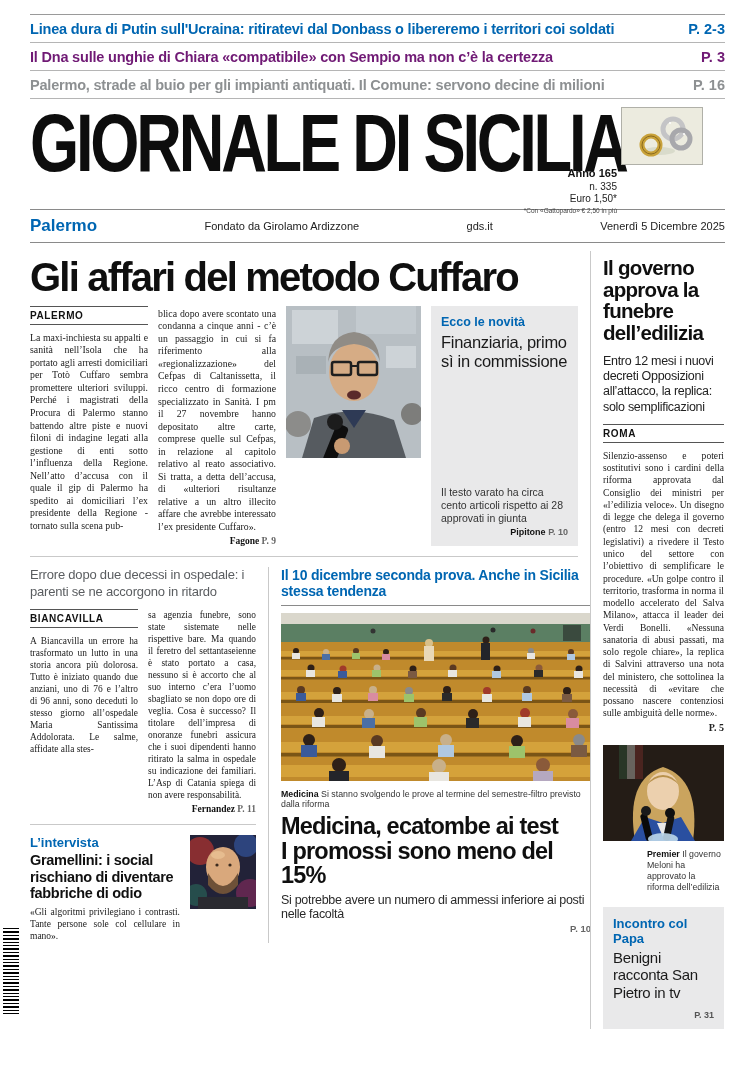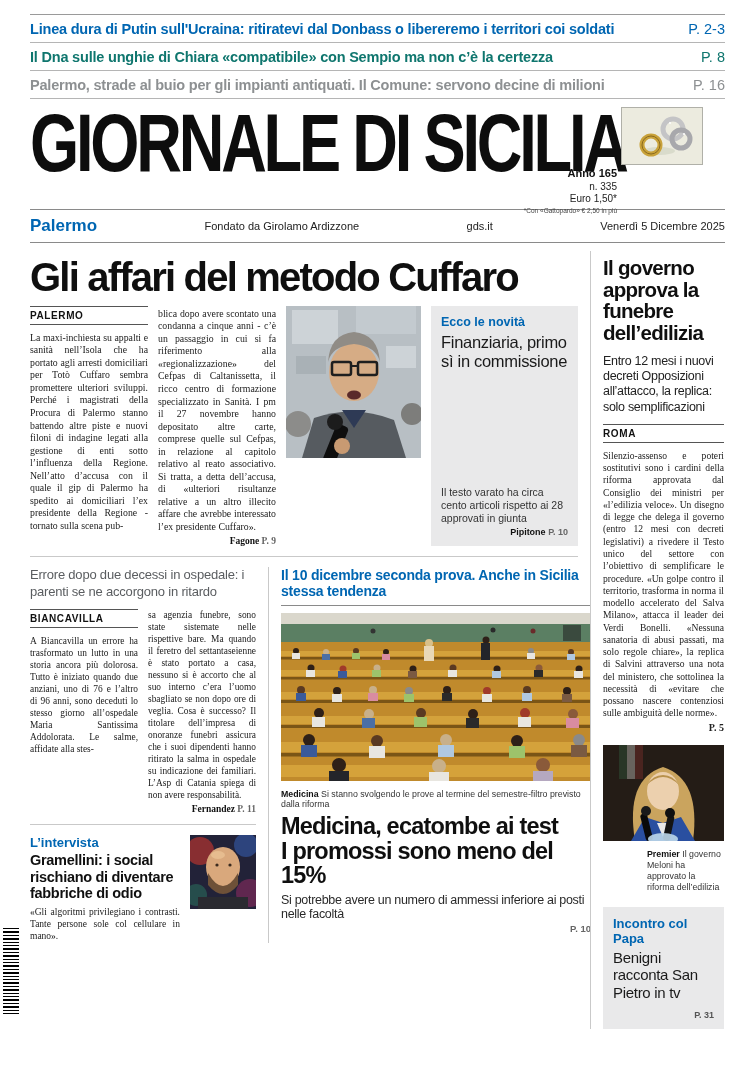--- a/index.html
+++ b/index.html
@@ -3,22 +3,22 @@
 <meta charset="utf-8">
 <style>
   * { margin:0; padding:0; box-sizing:border-box; }
   body { width:755px; height:1080px; background:#fff; font-family:"Liberation Sans", sans-serif; color:#111; overflow:hidden; }
   .page { position:relative; width:755px; height:1080px; padding:10px 30px 0 30px; background:#fff; }
 
   
   .teasers { border-top:1px solid #9a9a9a; margin-top:4px; }
   .teaser { display:flex; justify-content:space-between; align-items:center; padding:6px 0 5px 0; border-bottom:1px solid #b5b5b5; }
   .teaser-text { font-size:14.5px; font-weight:bold; letter-spacing:-0.2px; }
-  .teaser-page { font-size:14.5px; font-weight:normal; white-space:nowrap; margin-left:10px; }
-  .t-blue { color:#0066b2; } .t-black { color:#0f766e; } .t-gray { color:#8d9092; }
+  .teaser-page { font-size:14.5px; font-weight:bold; white-space:nowrap; margin-left:10px; }
+  .t-blue { color:#0066b2; } .t-black { color:#701a75; } .t-gray { color:#8d9092; }
 
   
   .masthead { position:relative; height:100px; }
   .masthead h1 { font-size:79px; font-weight:bold; letter-spacing:-4px; white-space:nowrap; transform:scale(0.80,1.04); transform-origin:left top; line-height:0.92; margin-top:6px; color:#0d0d0d; }
   .mast-thumb { position:absolute; right:22px; top:2px; }
   .issue-info { position:absolute; right:108px; top:62px; text-align:right; line-height:1.25; }
   .issue-anno { font-size:11px; font-weight:bold; }
   .issue-num, .issue-price { font-size:10px; color:#222; }
   .issue-note { font-size:6.5px; color:#444; margin-top:1px; }
 
@@ -93,21 +93,21 @@
 
 <div class="page">
 
   <div class="teasers">
     <div class="teaser">
       <span class="teaser-text t-blue">Linea dura di Putin sull'Ucraina: ritiratevi dal Donbass o libereremo i territori coi soldati</span>
       <span class="teaser-page t-blue">P. 2-3</span>
     </div>
     <div class="teaser">
       <span class="teaser-text t-black">Il Dna sulle unghie di Chiara «compatibile» con Sempio ma non c’è la certezza</span>
-      <span class="teaser-page t-black">P. 8</span>
+      <span class="teaser-page t-black">P. 3</span>
     </div>
     <div class="teaser">
       <span class="teaser-text t-gray">Palermo, strade al buio per gli impianti antiquati. Il Comune: servono decine di milioni</span>
       <span class="teaser-page t-gray">P. 16</span>
     </div>
   </div>
 
   <div class="masthead">
     <h1>GIORNALE DI SICILIA</h1>
     <div class="mast-thumb">

